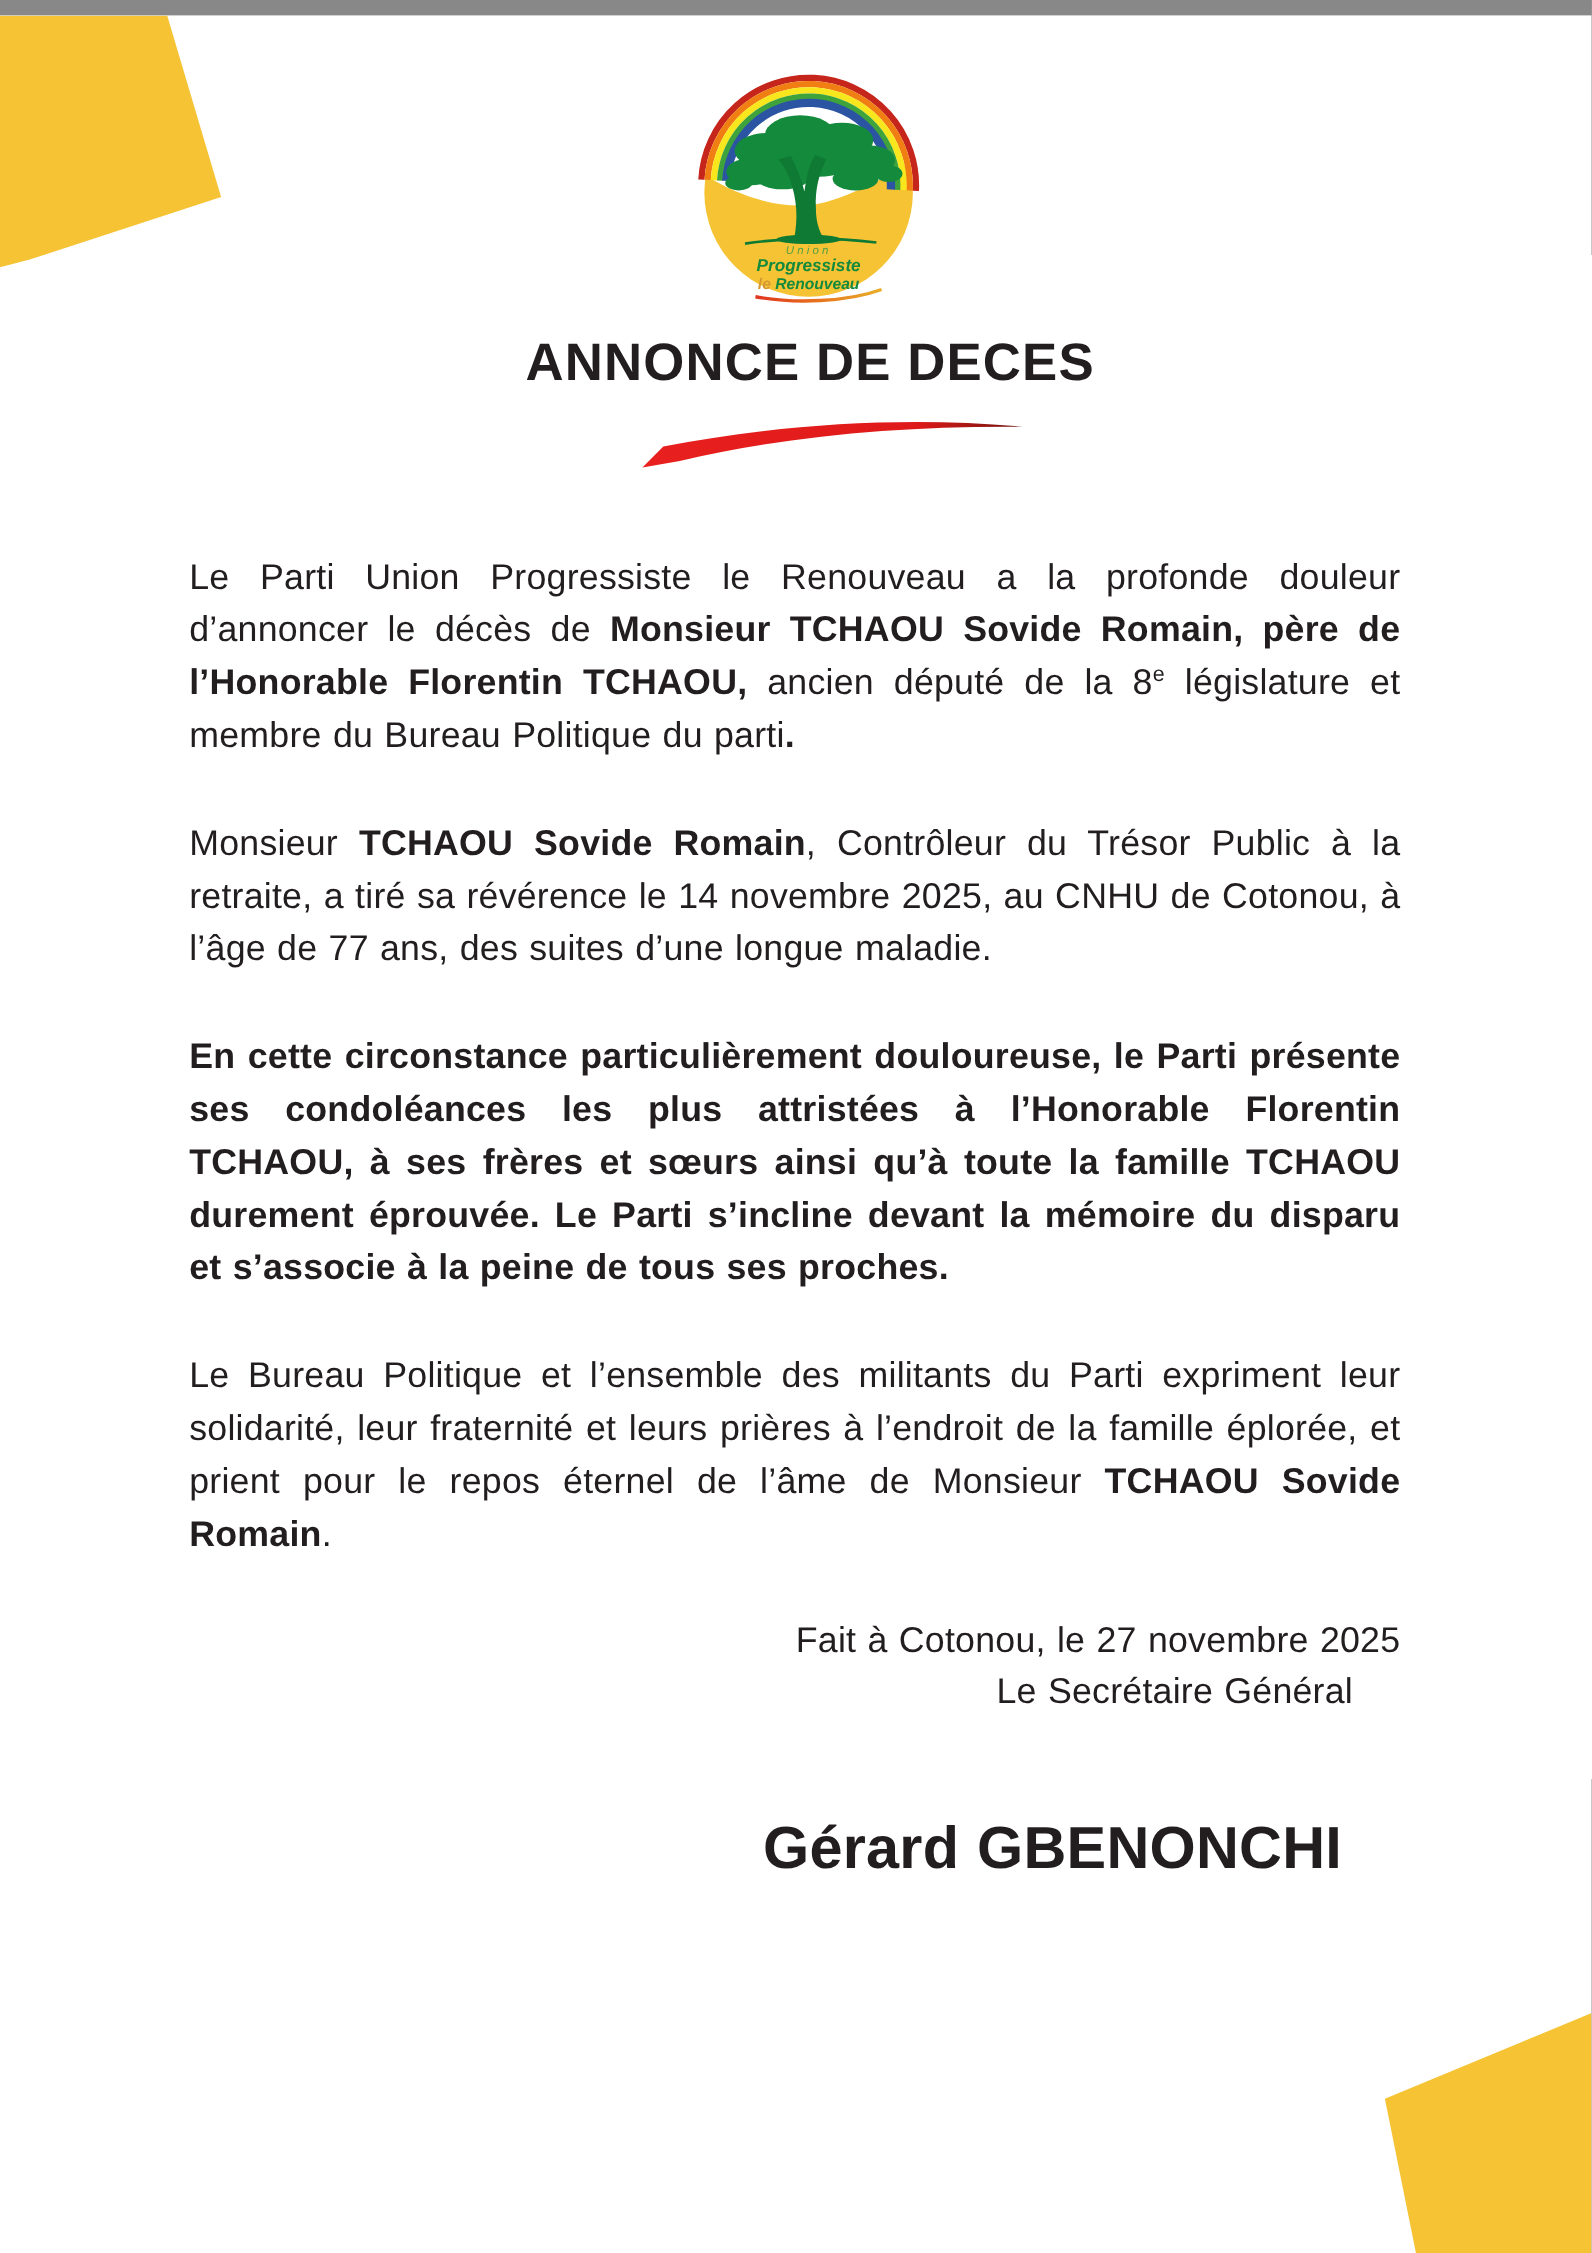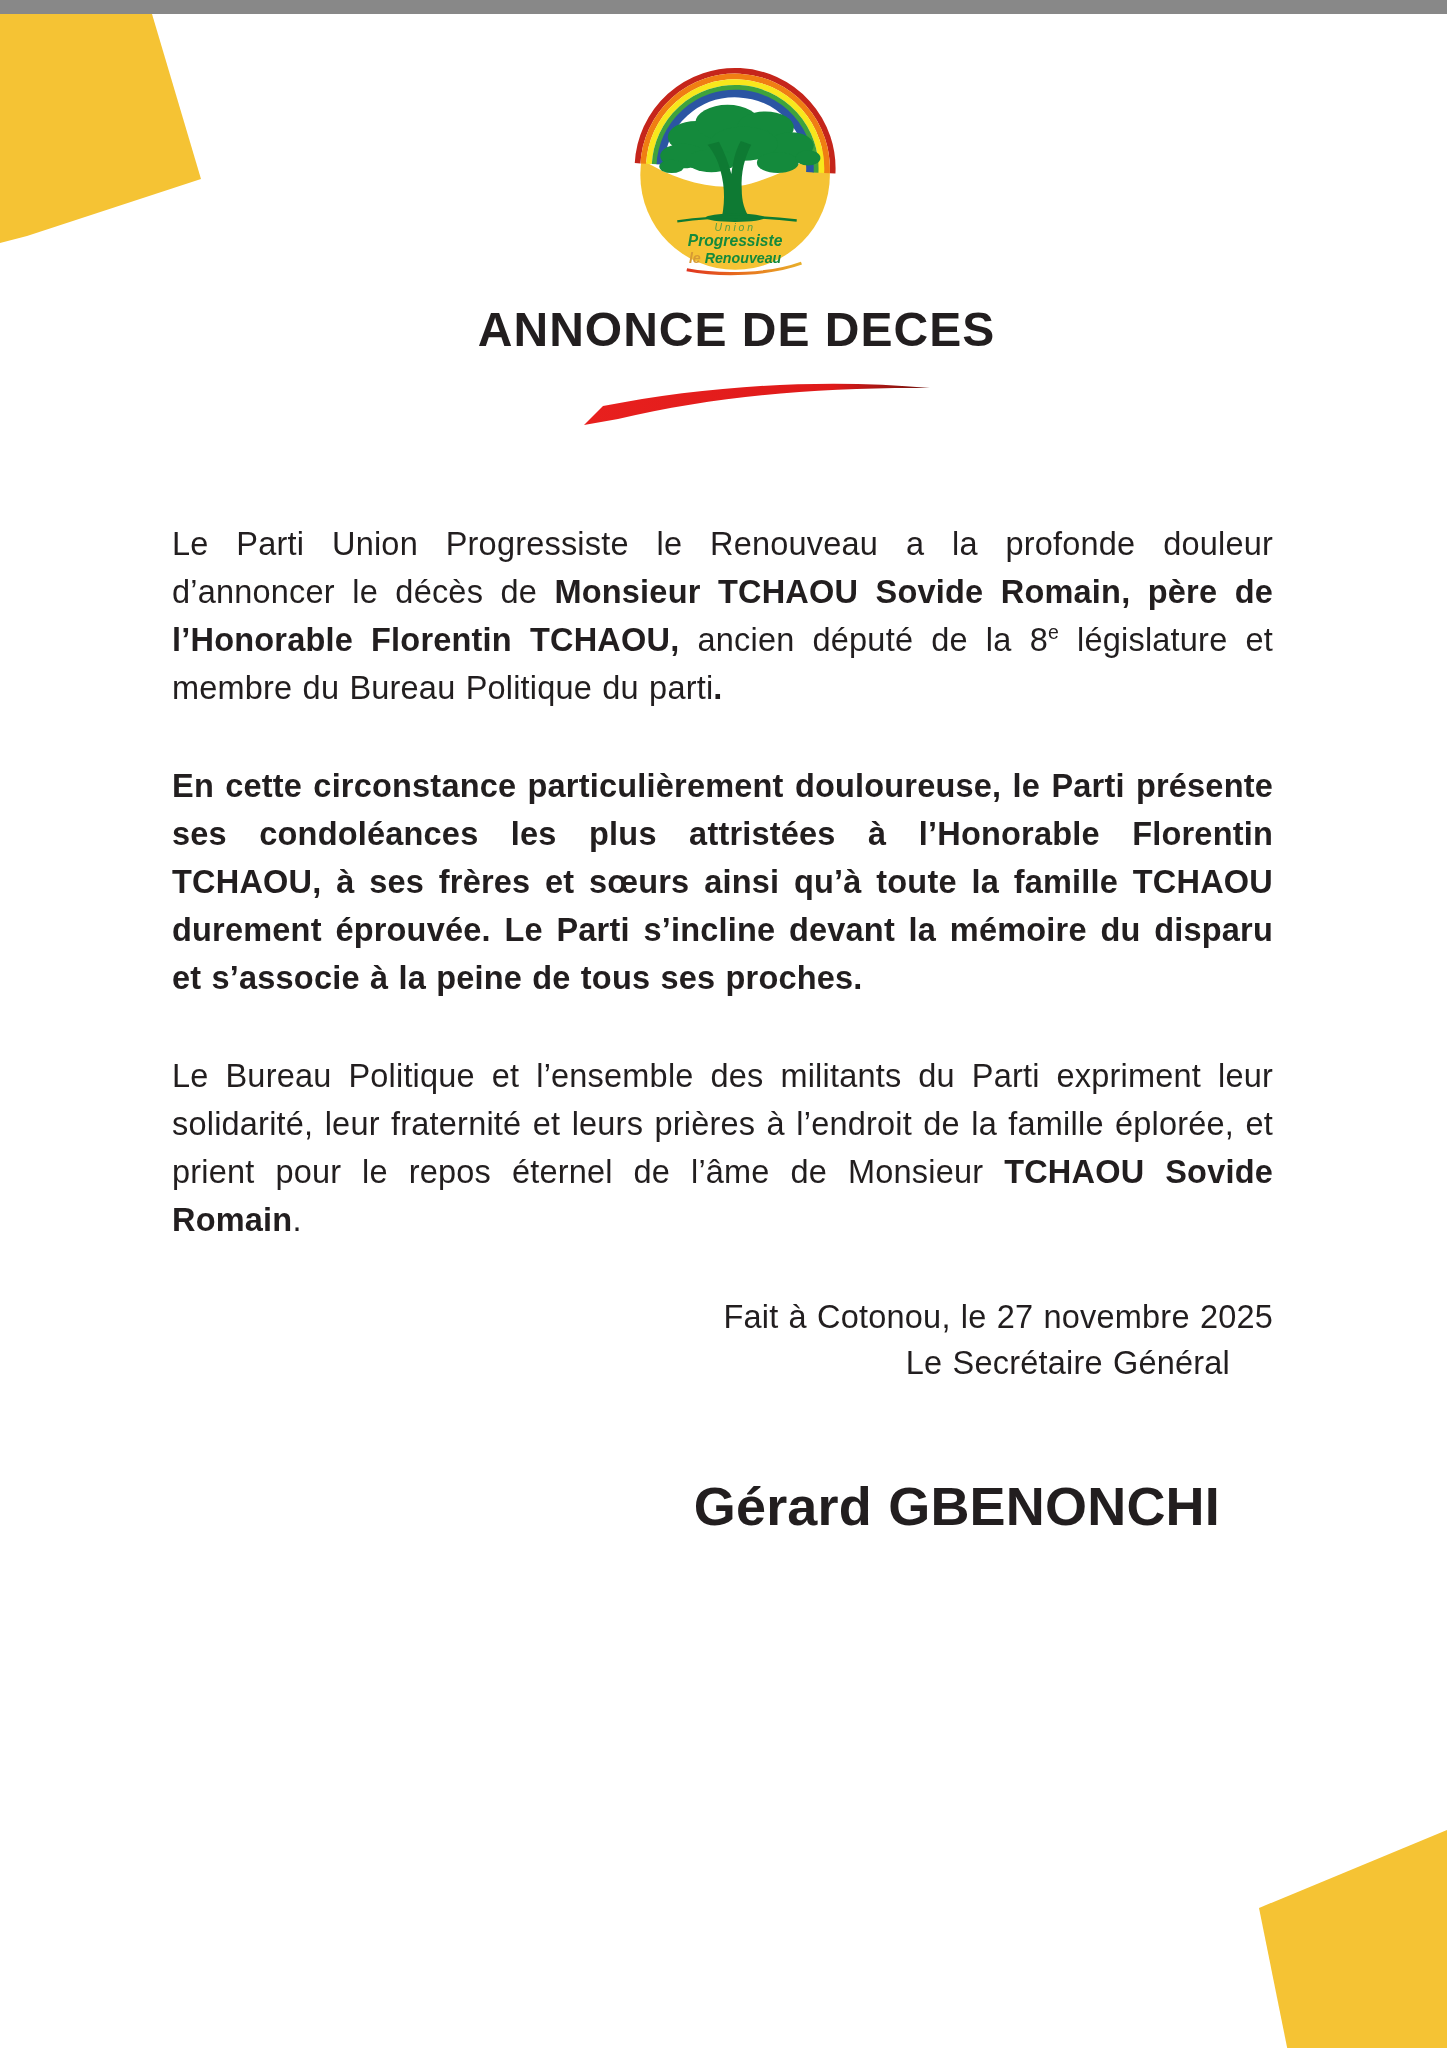--- a/index.html
+++ b/index.html
@@ -40,21 +40,21 @@
     text-align:center;
     font-size:48px;font-weight:bold;letter-spacing:1px;
     transform:translateX(13px);
     white-space:nowrap;
   }
   .swoosh{
     position:absolute;left:566px;top:360px;width:380px;height:60px;
   }
   
   .content{
-    position:absolute;left:172px;top:506px;width:1101px;
+    position:absolute;left:172px;top:486px;width:1101px;
     font-size:32.5px;line-height:48px;
     letter-spacing:0.2px;word-spacing:1px;
     text-align:justify;
   }
   .content p{margin:0 0 50px 0;}
   .content sup{font-size:60%;line-height:0;vertical-align:super;}
   .closing{
     margin-top:0;
     text-align:right;
     line-height:46px;
@@ -133,20 +133,21 @@
         <stop offset="0" stop-color="#E8201E"></stop>
         <stop offset="0.72" stop-color="#DF1A1A"></stop>
         <stop offset="1" stop-color="#6E130D"></stop>
       </linearGradient>
     </defs>
     <path d="M 18 51 L 37 32 C 140 12 255 4 364 14 C 256 13 150 22 52 45 Z" fill="url(#swooshGrad)"></path>
   </svg>
 
   <div class="content">
     <p><span>Le Parti Union Progressiste le Renouveau a la profonde douleur d’annoncer le décès de </span><b>Monsieur TCHAOU Sovide Romain, père de l’Honorable Florentin TCHAOU,</b><span> ancien député de la 8</span><span><sup>e</sup></span><span> législature et membre du Bureau Politique du parti</span><b>.</b></p>
+    <p><span>Monsieur </span><b>TCHAOU Sovide Romain</b><span>, Contrôleur du Trésor Public à la retraite, a tiré sa révérence le 14 novembre 2025, au CNHU de Cotonou, à l’âge de 77 ans, des suites d’une longue maladie.</span></p>
     <p><b>En cette circonstance particulièrement douloureuse, le Parti présente ses condoléances les plus attristées à l’Honorable Florentin TCHAOU, à ses frères et sœurs ainsi qu’à toute la famille TCHAOU durement éprouvée. Le Parti s’incline devant la mémoire du disparu et s’associe à la peine de tous ses proches.</b></p>
     <p><span>Le Bureau Politique et l’ensemble des militants du Parti expriment leur solidarité, leur fraternité et leurs prières à l’endroit de la famille éplorée, et prient pour le repos éternel de l’âme de Monsieur </span><b>TCHAOU Sovide Romain</b><span>.</span></p>
 
     <div class="closing">
       <span class="closing-line">Fait à Cotonou, le 27 novembre 2025</span>
       <span class="closing-line inset">Le Secrétaire Général</span>
     </div>
 
     <div class="signature">Gérard GBENONCHI</div>
   </div>

